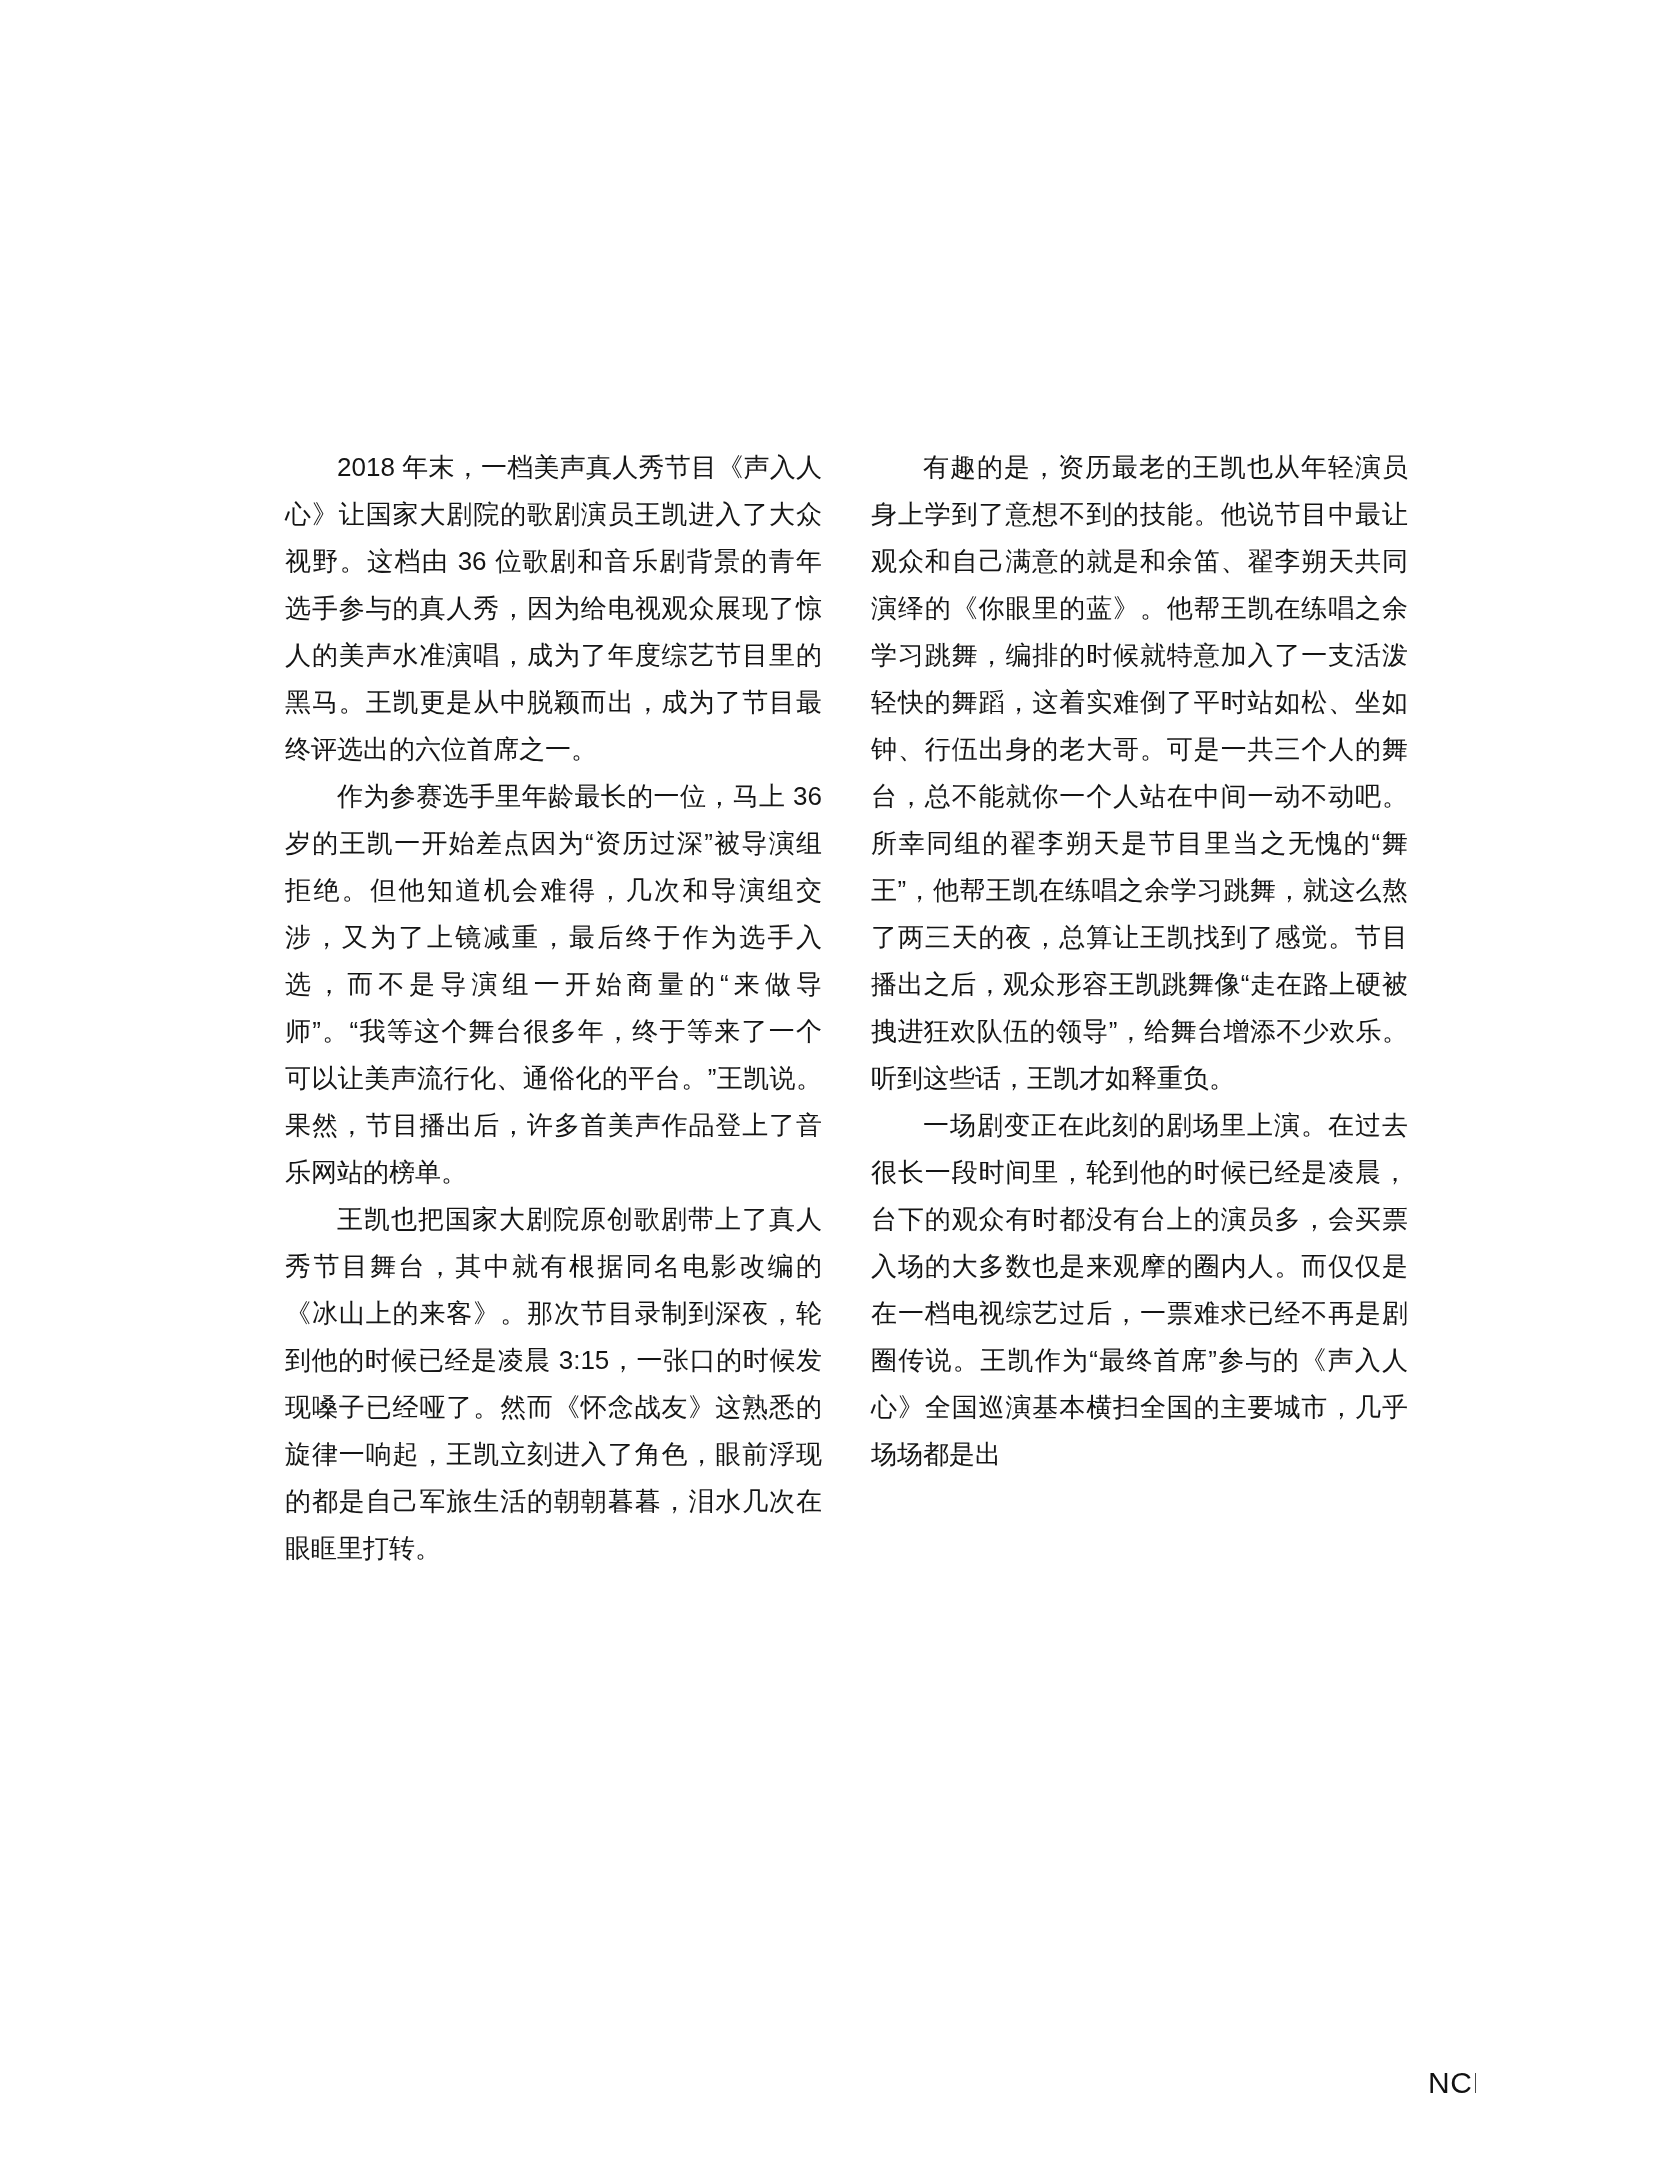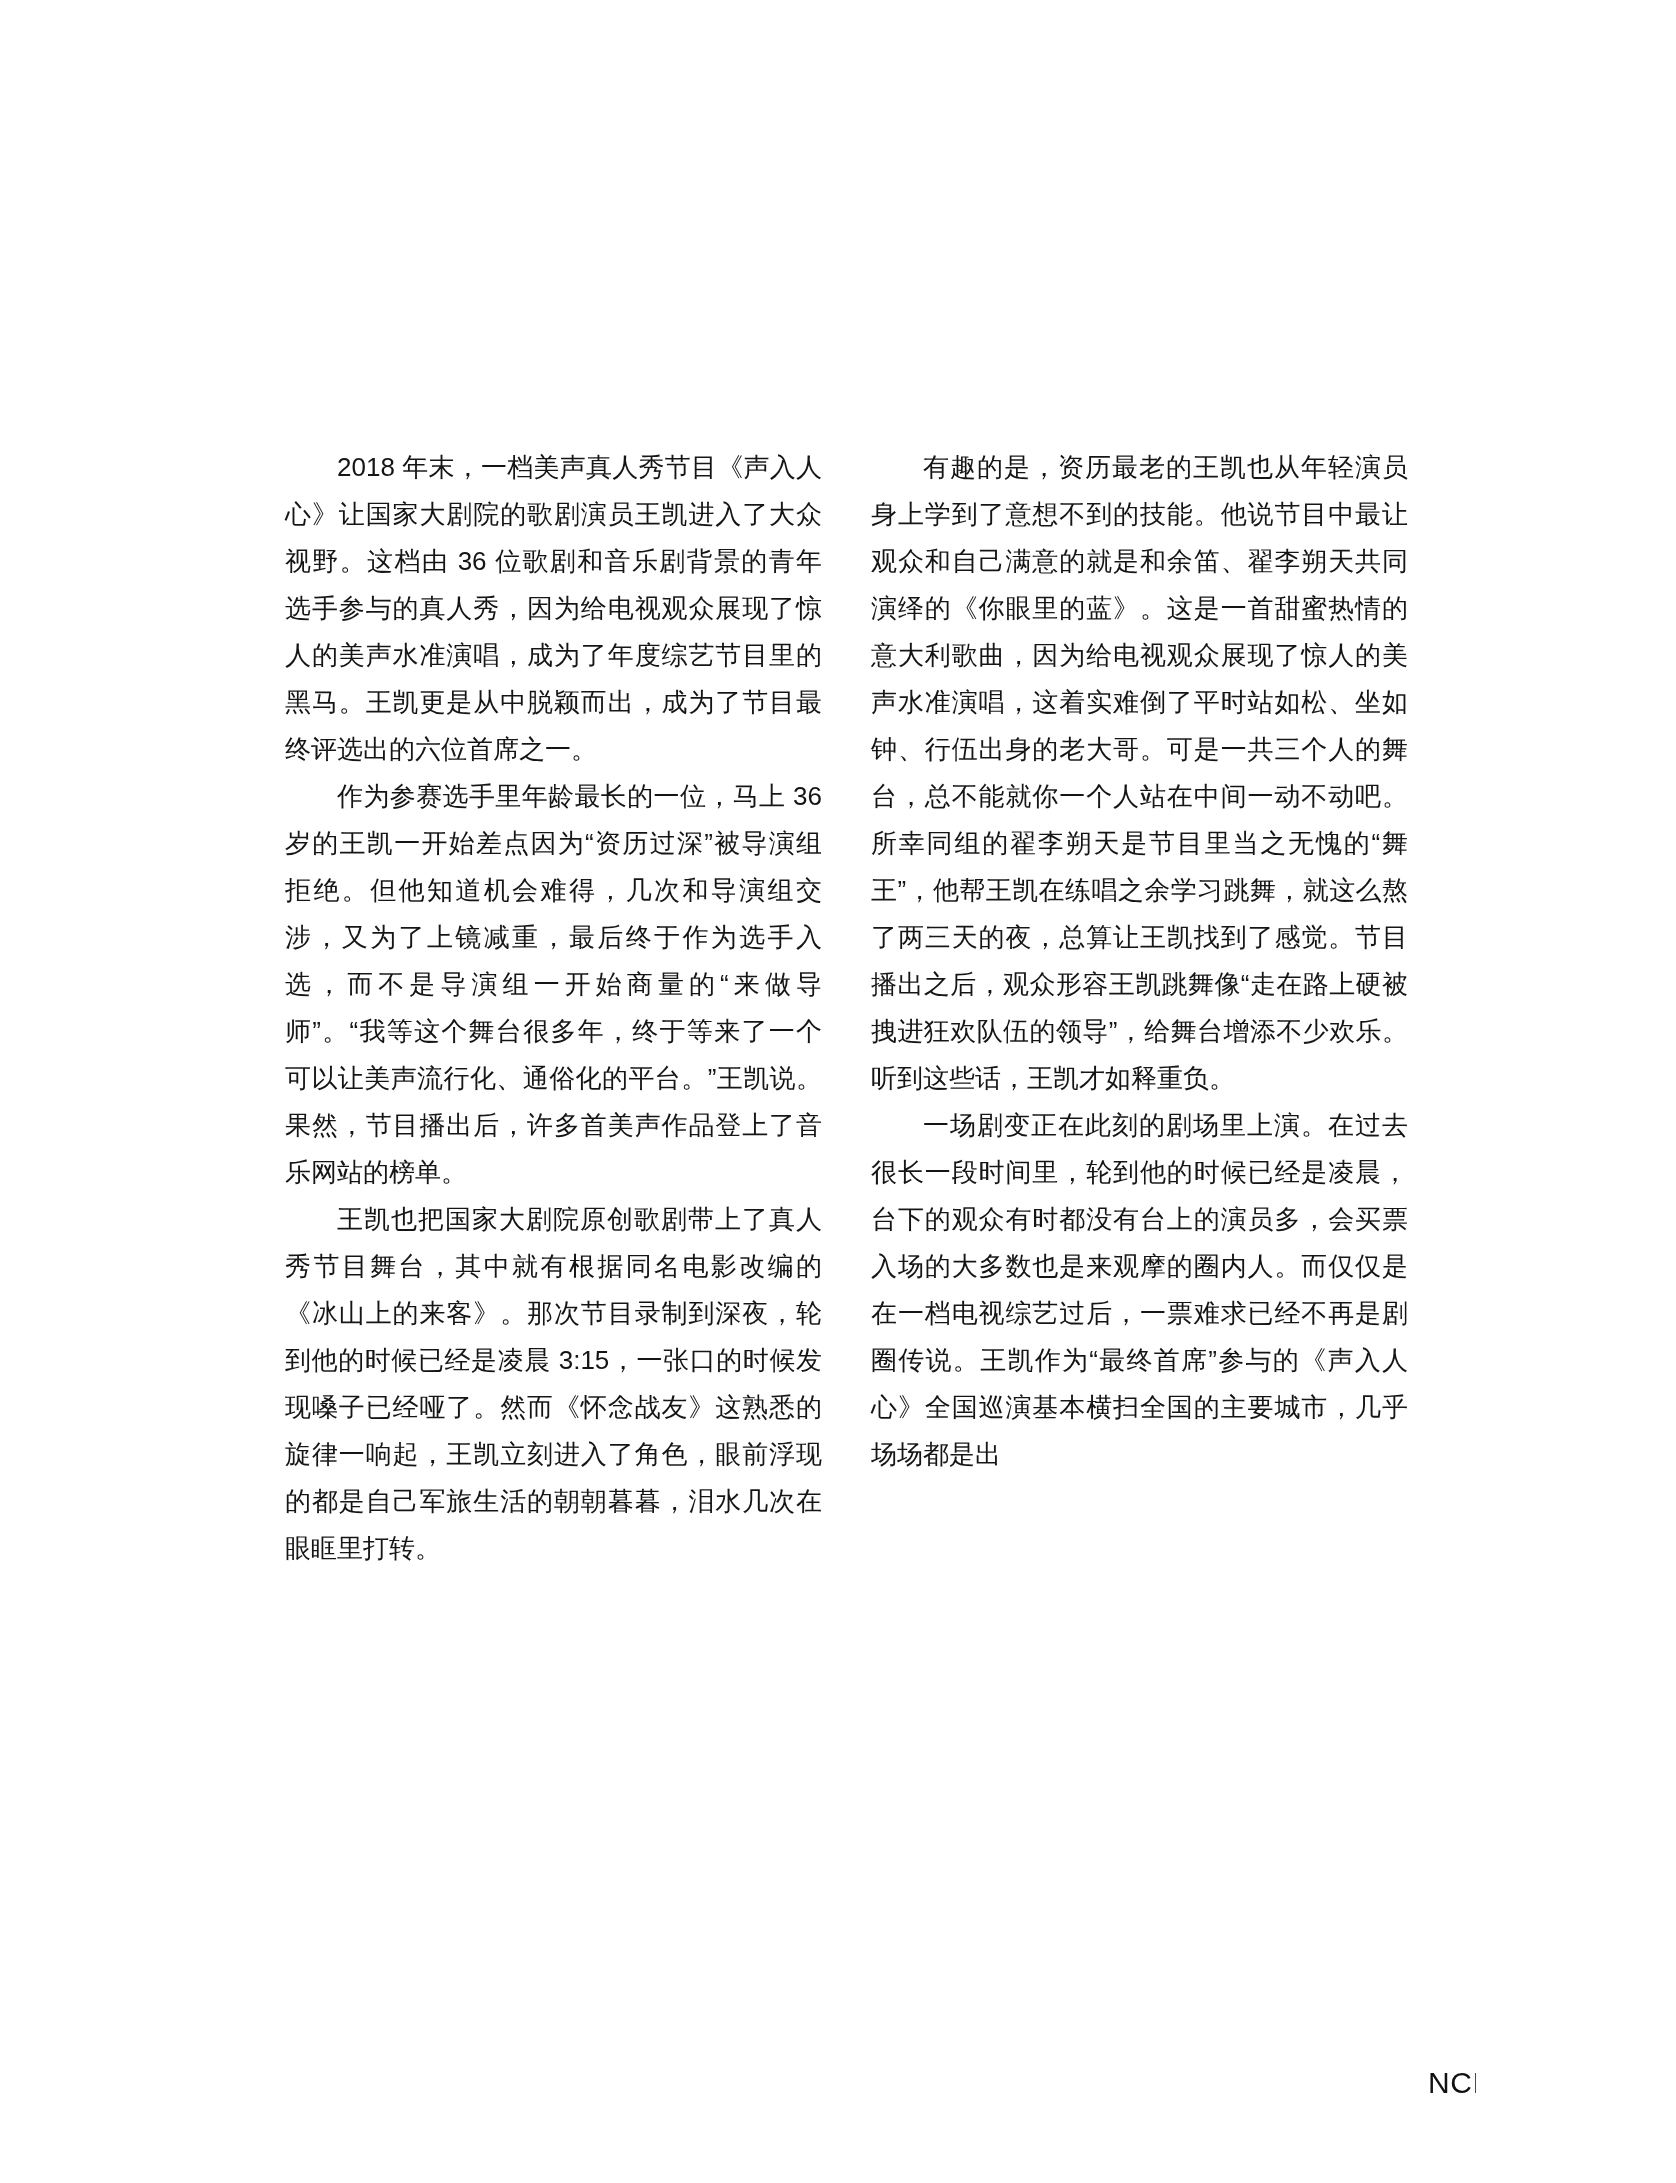--- a/index.html
+++ b/index.html
@@ -57,21 +57,21 @@
 
 <div class="page">
 
   <div class="column column-left">
     <p>2018 年末，一档美声真人秀节目《声入人心》让国家大剧院的歌剧演员王凯进入了大众视野。这档由 36 位歌剧和音乐剧背景的青年选手参与的真人秀，因为给电视观众展现了惊人的美声水准演唱，成为了年度综艺节目里的黑马。王凯更是从中脱颖而出，成为了节目最终评选出的六位首席之一。</p>
     <p>作为参赛选手里年龄最长的一位，马上 36 岁的王凯一开始差点因为“资历过深”被导演组拒绝。但他知道机会难得，几次和导演组交涉，又为了上镜减重，最后终于作为选手入选，而不是导演组一开始商量的“来做导师”。“我等这个舞台很多年，终于等来了一个可以让美声流行化、通俗化的平台。”王凯说。果然，节目播出后，许多首美声作品登上了音乐网站的榜单。</p>
     <p>王凯也把国家大剧院原创歌剧带上了真人秀节目舞台，其中就有根据同名电影改编的《冰山上的来客》。那次节目录制到深夜，轮到他的时候已经是凌晨 3:15，一张口的时候发现嗓子已经哑了。然而《怀念战友》这熟悉的旋律一响起，王凯立刻进入了角色，眼前浮现的都是自己军旅生活的朝朝暮暮，泪水几次在眼眶里打转。</p>
   </div>
 
   <div class="column column-right">
-    <p>有趣的是，资历最老的王凯也从年轻演员身上学到了意想不到的技能。他说节目中最让观众和自己满意的就是和余笛、翟李朔天共同演绎的《你眼里的蓝》。这是一首甜蜜热情的意大利歌曲，因为给电视观众展现了惊人的美声水准演唱，这着实难倒了平时站如松、坐如钟、行伍出身的老大哥。可是一共三个人的舞台，总不能就你一个人站在中间一动不动吧。所幸同组的翟李朔天是节目里当之无愧的“舞王”，他帮王凯在练唱之余学习跳舞，就这么熬了两三天的夜，总算让王凯找到了感觉。节目播出之后，观众形容王凯跳舞像“走在路上硬被拽进狂欢队伍的领导”，给舞台增添不少欢乐。听到这些话，王凯才如释重负。</p>
+    <p>有趣的是，资历最老的王凯也从年轻演员身上学到了意想不到的技能。他说节目中最让观众和自己满意的就是和余笛、翟李朔天共同演绎的《你眼里的蓝》。他帮王凯在练唱之余学习跳舞，编排的时候就特意加入了一支活泼轻快的舞蹈，这着实难倒了平时站如松、坐如钟、行伍出身的老大哥。可是一共三个人的舞台，总不能就你一个人站在中间一动不动吧。所幸同组的翟李朔天是节目里当之无愧的“舞王”，他帮王凯在练唱之余学习跳舞，就这么熬了两三天的夜，总算让王凯找到了感觉。节目播出之后，观众形容王凯跳舞像“走在路上硬被拽进狂欢队伍的领导”，给舞台增添不少欢乐。听到这些话，王凯才如释重负。</p>
     <p>一场剧变正在此刻的剧场里上演。在过去很长一段时间里，轮到他的时候已经是凌晨，台下的观众有时都没有台上的演员多，会买票入场的大多数也是来观摩的圈内人。而仅仅是在一档电视综艺过后，一票难求已经不再是剧圈传说。王凯作为“最终首席”参与的《声入人心》全国巡演基本横扫全国的主要城市，几乎场场都是出</p>
   </div>
 
   <div class="footer">
     <span class="brand">NCPA</span><span class="page-number">57</span>
   </div>
 
 </div>
 
 

